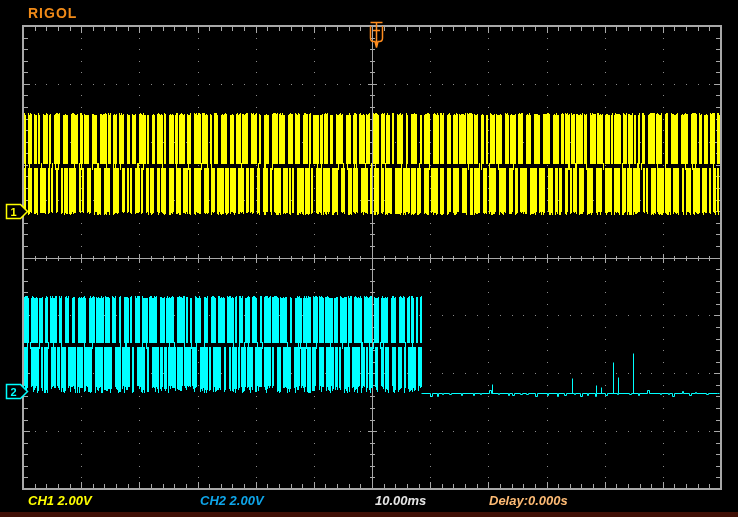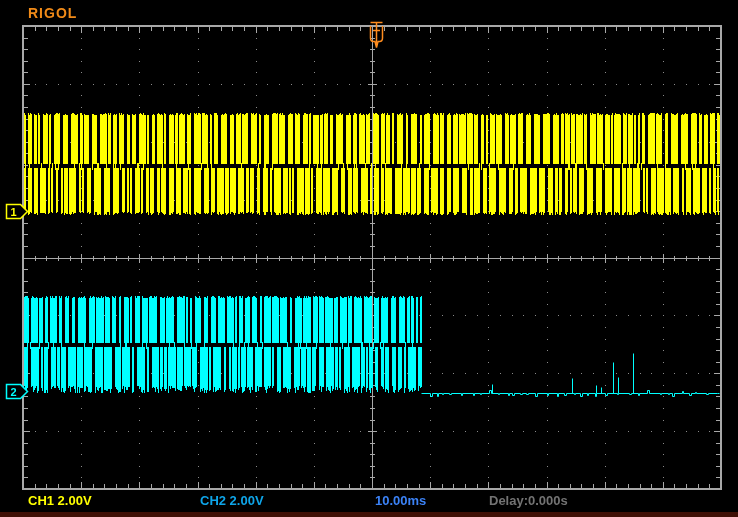--- a/index.html
+++ b/index.html
@@ -1,25 +1,25 @@
 <!DOCTYPE html>
 <html><head>
 <meta charset="utf-8">
 <style>
   html,body{margin:0;padding:0;background:#000;}
   .scope{position:relative;width:738px;height:517px;background:#000;overflow:hidden;
          font-family:"Liberation Sans",sans-serif;}
   .logo{position:absolute;left:28px;top:5px;font-size:14px;font-weight:bold;
         color:#f08a18;letter-spacing:1px;}
   svg.screen{position:absolute;left:0;top:0;display:block;}
-  .readout{position:absolute;top:493px;font-size:13px;font-weight:bold;white-space:pre;}
+  .readout{position:absolute;top:493px;font-size:13px;font-weight:bold;white-space:pre;font-style:italic;}
   .ch1-readout{left:28px;color:#ffff00;}
   .ch2-readout{left:200px;color:#0ea5e9;}
-  .tb-readout{left:375px;color:#3b82f6;}
-  .delay-readout{left:489px;color:#737373;}
+  .tb-readout{left:375px;color:#e5e5e5;}
+  .delay-readout{left:489px;color:#fdba74;}
   .bottom-strip{position:absolute;left:0;top:512px;width:738px;height:5px;background:#401006;}
   text.mk{font-family:"Liberation Sans",sans-serif;font-size:11px;font-weight:bold;}
 </style>
 </head>
 <body>
 
 <div class="scope">
 
   <div class="logo">RIGOL</div>
 

